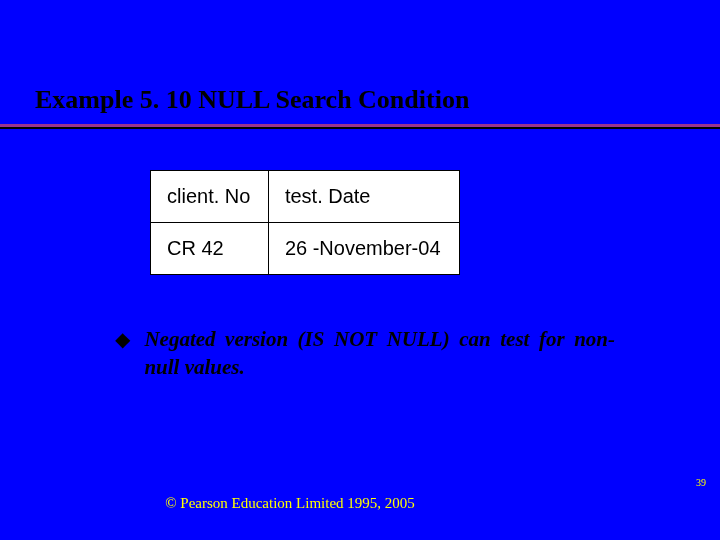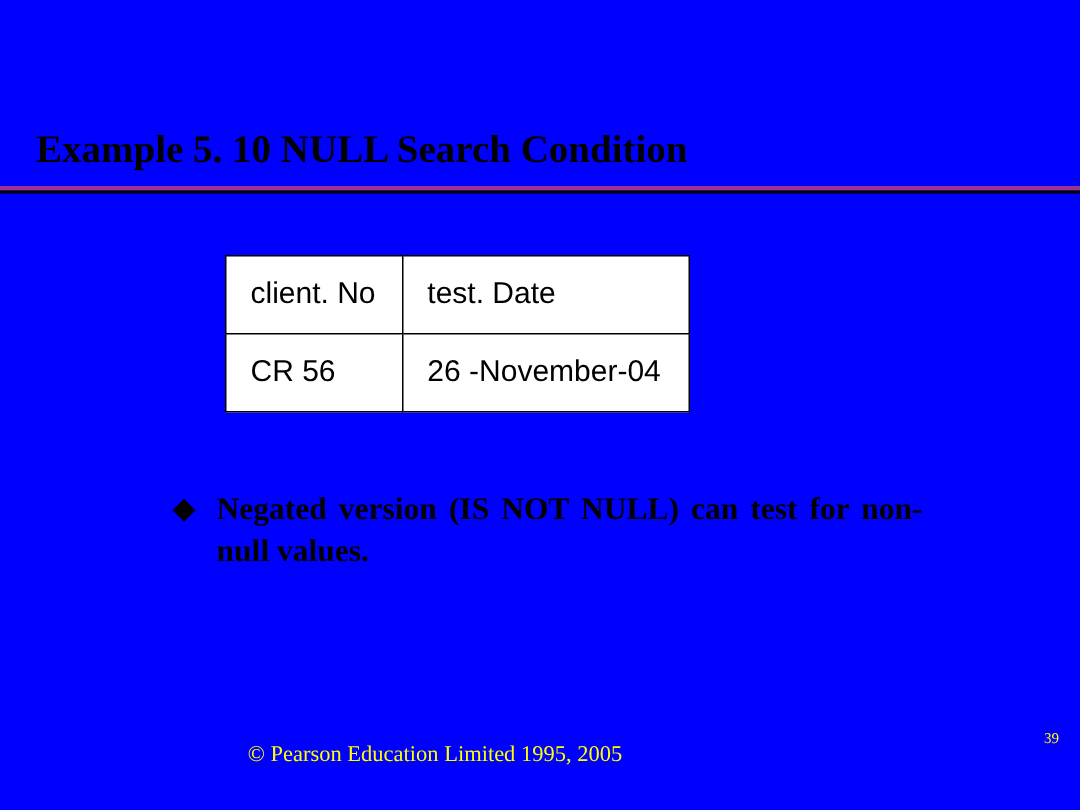--- a/index.html
+++ b/index.html
@@ -5,21 +5,21 @@
   * { margin: 0; padding: 0; box-sizing: border-box; }
   body {
     width: 720px;
     height: 540px;
     background: #0000ff;
     font-family: "Times New Roman", Times, serif;
     position: relative;
     overflow: hidden;
   }
   .title-area {
-    padding: 85px 0 0 24px;
+    padding: 85px 0 0 35px;
     font-family: Liberation Serif, serif;
   }
   .slide-title {
     color: #000;
     font-size: 26px;
     font-weight: bold;
   }
   .underline-purple {
     position: absolute;
     top: 124px;
@@ -73,33 +73,34 @@
     font-size: 20px;
     line-height: 28px;
     flex-shrink: 0;
   }
   .bullet-text {
     color: #000;
     font-size: 21px;
     font-weight: bold;
     line-height: 28px;
     text-align: justify;
+    font-style: italic;
   }
   .footer {
     position: absolute;
     bottom: 28px;
     left: 0;
     width: 580px;
     text-align: center;
     color: #ffff00;
     font-size: 15px;
   }
   .pagenum {
     position: absolute;
-    bottom: 42px;
+    bottom: 52px;
     right: 14px;
     color: #ffff00;
     font-size: 10px;
   }
 </style>
 </head>
 <body>
 
 <div class="title-area">
   <h1 class="slide-title">Example 5. 10  NULL Search Condition</h1>
@@ -110,21 +111,21 @@
 <div class="table-wrap">
   <table>
     <thead>
       <tr>
         <th>client. No</th>
         <th>test. Date</th>
       </tr>
     </thead>
     <tbody>
       <tr>
-        <td>CR 56</td>
+        <td>CR 42</td>
         <td>26 -November-04</td>
       </tr>
     </tbody>
   </table>
 </div>
 
 <div class="bullet-block">
   <span class="bullet-glyph">◆</span>
   <span class="bullet-text">Negated version (IS NOT NULL) can test for non-null values.</span>
 </div>

